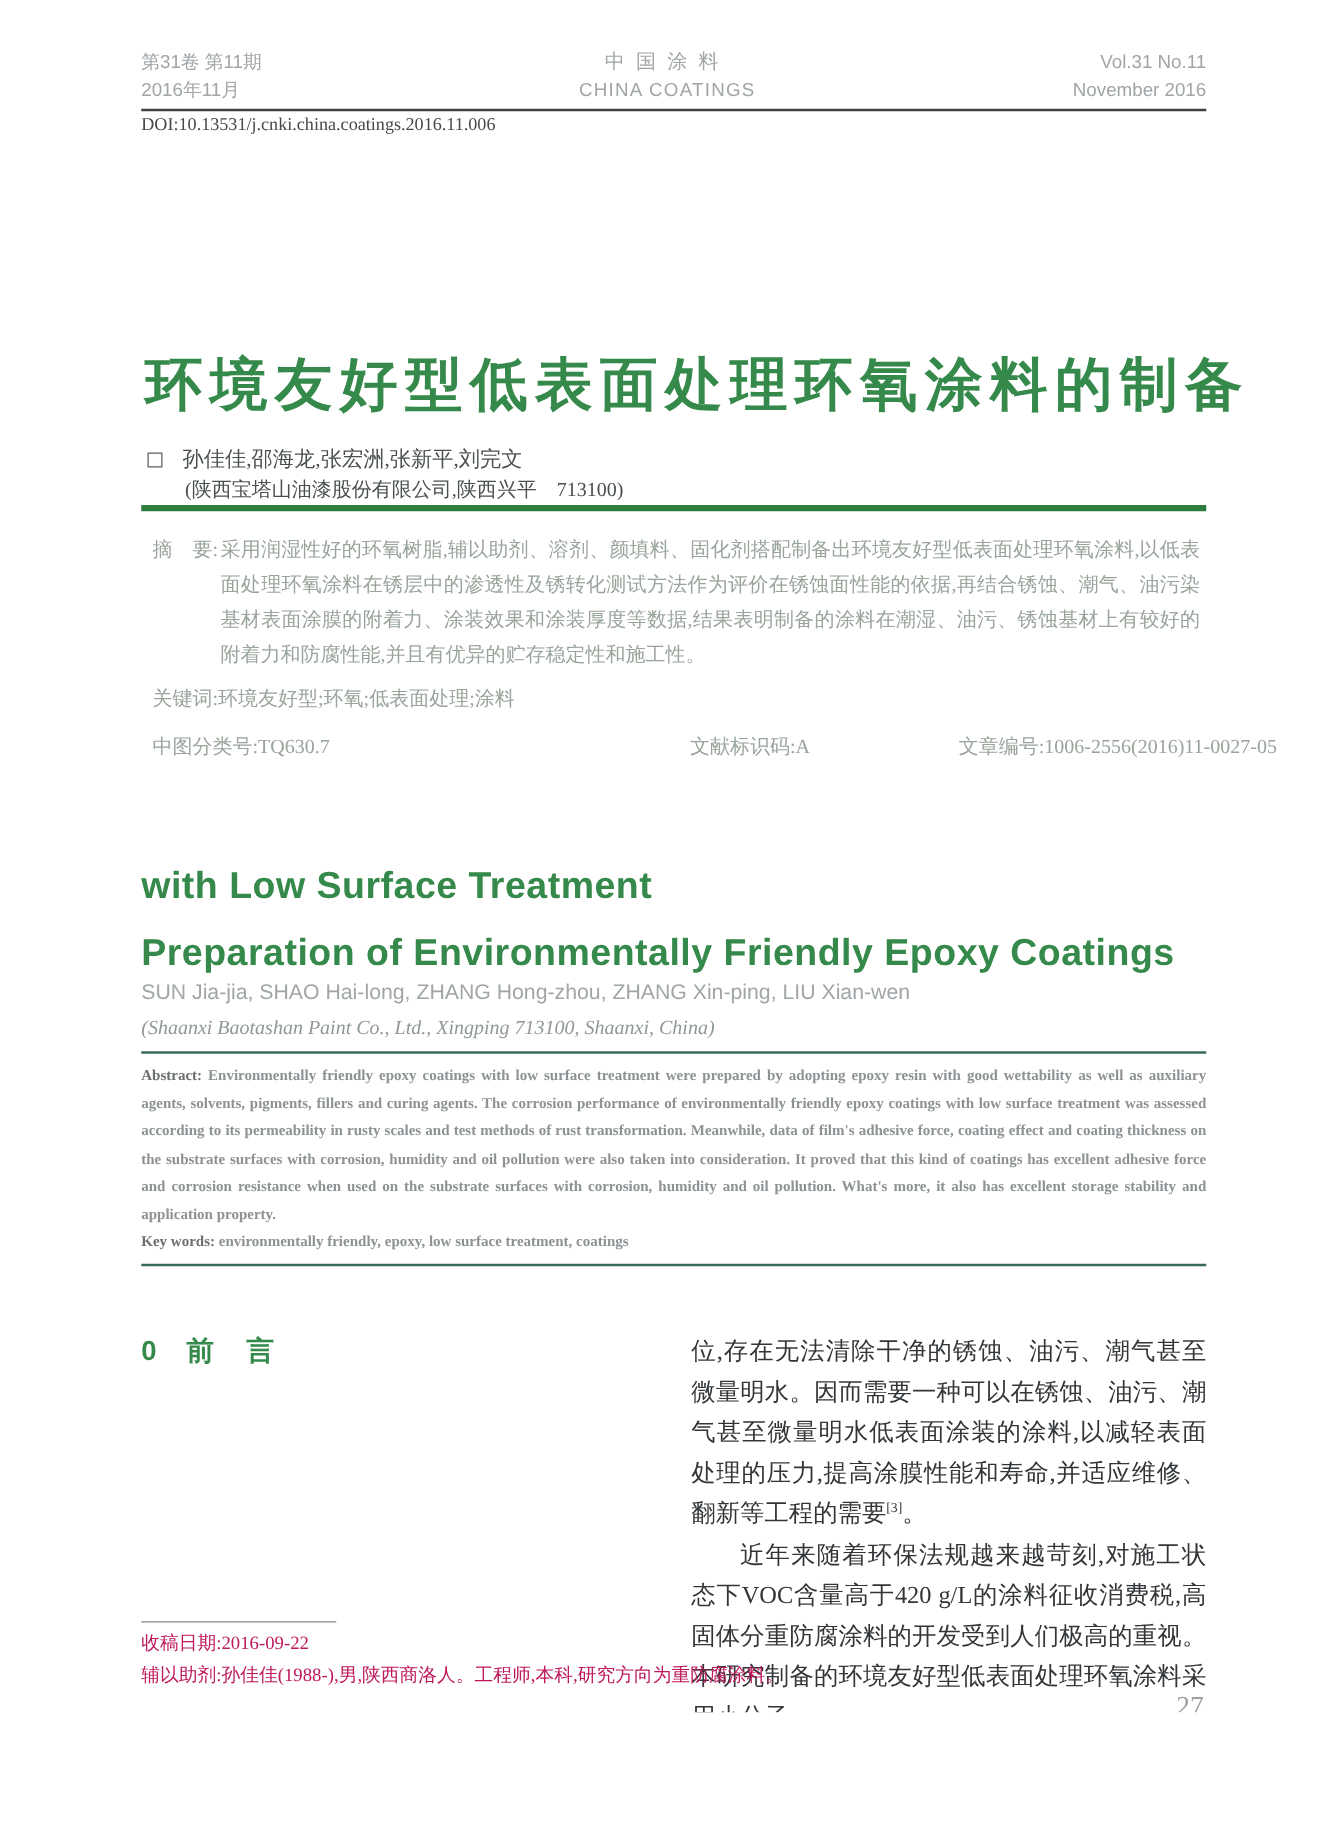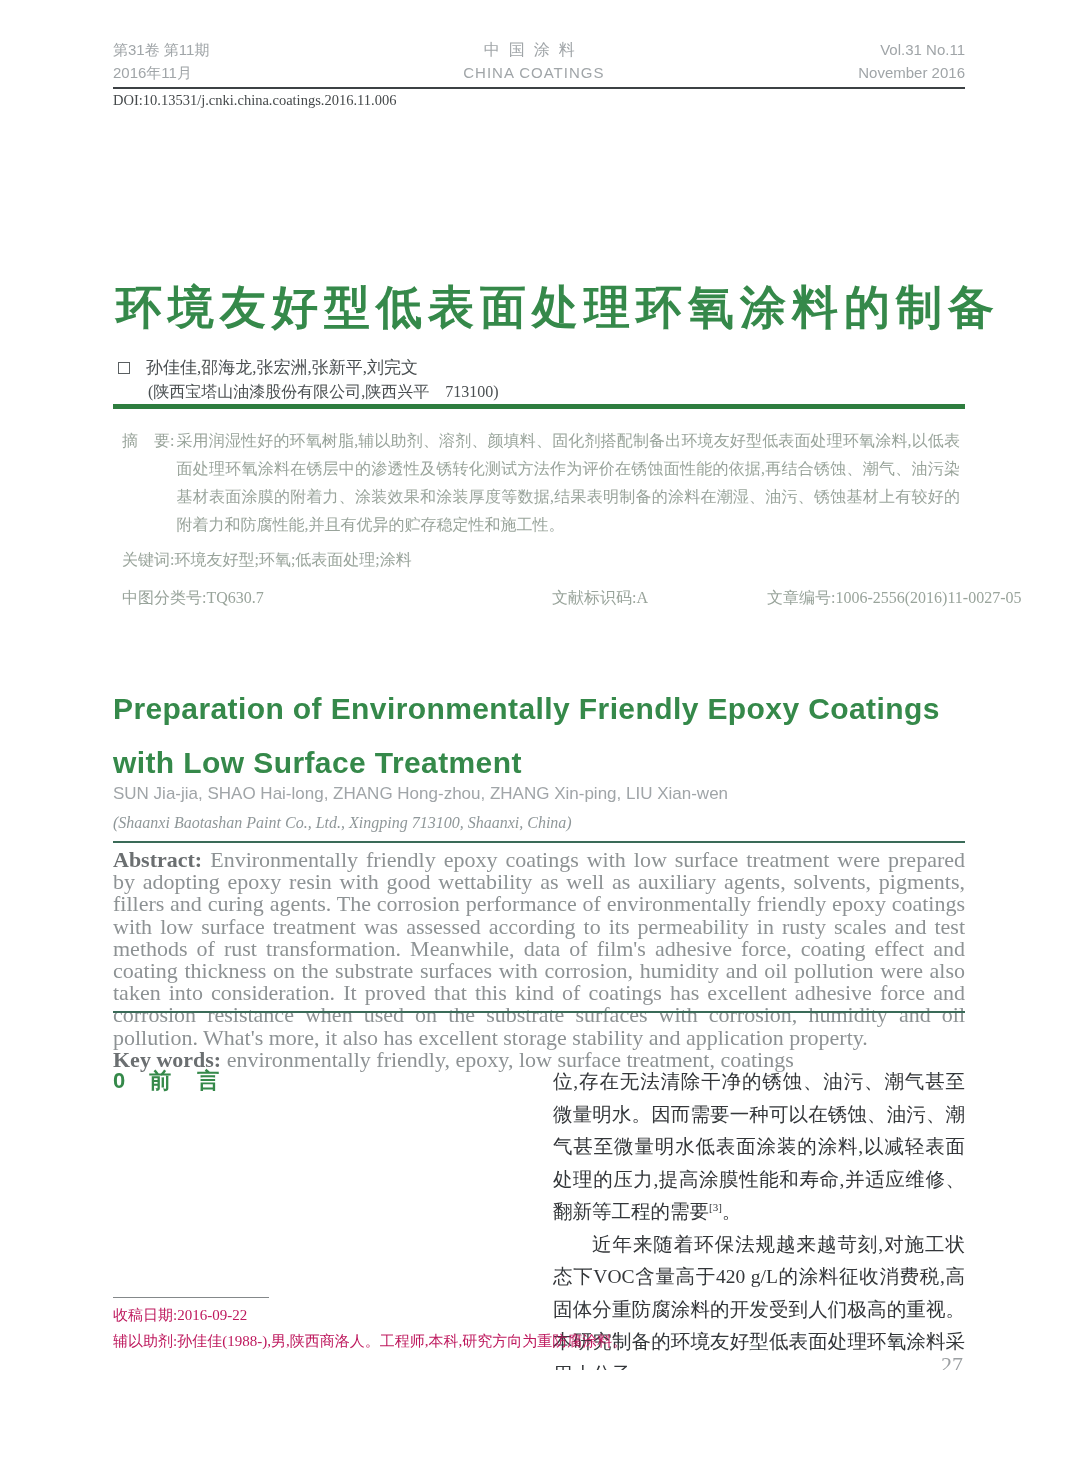--- a/index.html
+++ b/index.html
@@ -94,22 +94,22 @@
     position:absolute;top:814px;left:113px;width:852px;
     color:#8f9799;font-size:16px;font-style:italic;
     font-family:"Liberation Serif", serif;
   }
   .rule{position:absolute;left:113px;width:852px;height:0;border-top:2px solid var(--rule-green);}
   .rule-top{top:841px;}
   .rule-bottom{top:1011px;}
   
   .en-abstract{
     position:absolute;top:849px;left:113px;width:852px;
-    color:var(--en-grey);font-size:22px;line-height:22.2px;
-    text-align:justify;font-family:"Liberation Serif", serif;
+    color:var(--en-grey);font-size:12px;line-height:22.2px;
+    text-align:justify;font-family:"Liberation Serif", serif;font-weight:bold;
   }
   .en-abstract b{color:#6b6f71;}
   
   .body-cols{
     position:absolute;top:1066px;left:113px;width:852px;
     display:flex;gap:28px;
   }
   .col{width:412px;}
   .sec-heading{
     color:var(--title-green);
@@ -186,22 +186,22 @@
       <span>关键词:</span><span>环境友好型;环氧;低表面处理;涂料</span>
     </div>
     <div class="class-row">
       <span class="class-item c1"><span>中图分类号:</span><span>TQ630.7</span></span>
       <span class="class-item c2"><span>文献标识码:</span><span>A</span></span>
       <span class="class-item c3"><span>文章编号:</span><span>1006-2556(2016)11-0027-05</span></span>
     </div>
   </section>
 
   <div class="en-title">
+    <div>with Low Surface Treatment</div>
     <div>Preparation of Environmentally Friendly Epoxy Coatings</div>
-    <div>with Low Surface Treatment</div>
   </div>
   <div class="en-authors">SUN Jia-jia, SHAO Hai-long, ZHANG Hong-zhou, ZHANG Xin-ping, LIU Xian-wen</div>
   <div class="en-affiliation">(Shaanxi Baotashan Paint Co., Ltd., Xingping 713100, Shaanxi, China)</div>
 
   <div class="rule rule-top"></div>
   <section class="en-abstract">
     <p><b>Abstract:</b> <span>Environmentally friendly epoxy coatings with low surface treatment were prepared by adopting epoxy resin with good wettability as well as auxiliary agents, solvents, pigments, fillers and curing agents. The corrosion performance of environmentally friendly epoxy coatings with low surface treatment was assessed according to its permeability in rusty scales and test methods of rust transformation. Meanwhile, data of film's adhesive force, coating effect and coating thickness on the substrate surfaces with corrosion, humidity and oil pollution were also taken into consideration. It proved that this kind of coatings has excellent adhesive force and corrosion resistance when used on the substrate surfaces with corrosion, humidity and oil pollution. What's more, it also has excellent storage stability and application property.</span></p>
     <p><b>Key words:</b> <span>environmentally friendly, epoxy, low surface treatment, coatings</span></p>
   </section>
   <div class="rule rule-bottom"></div>

